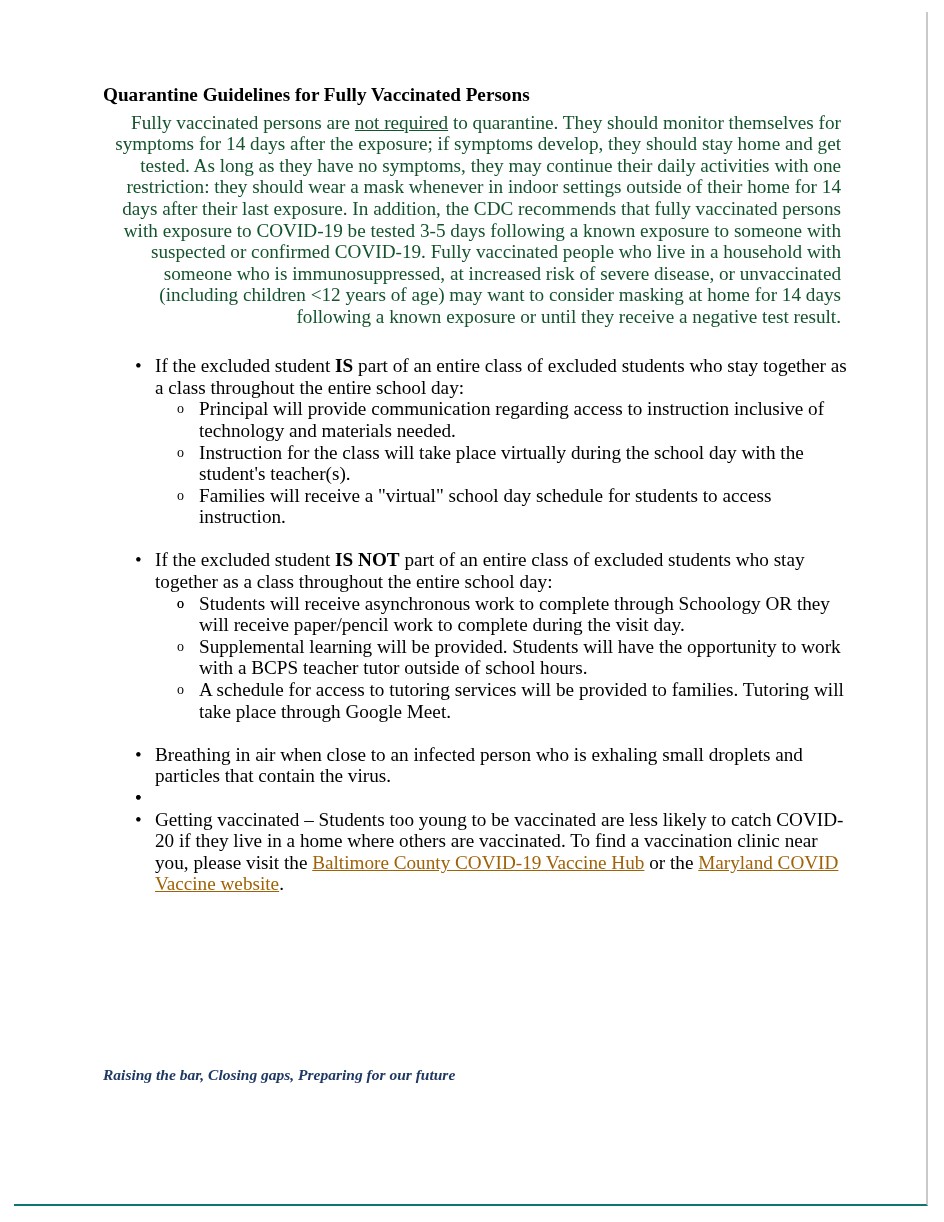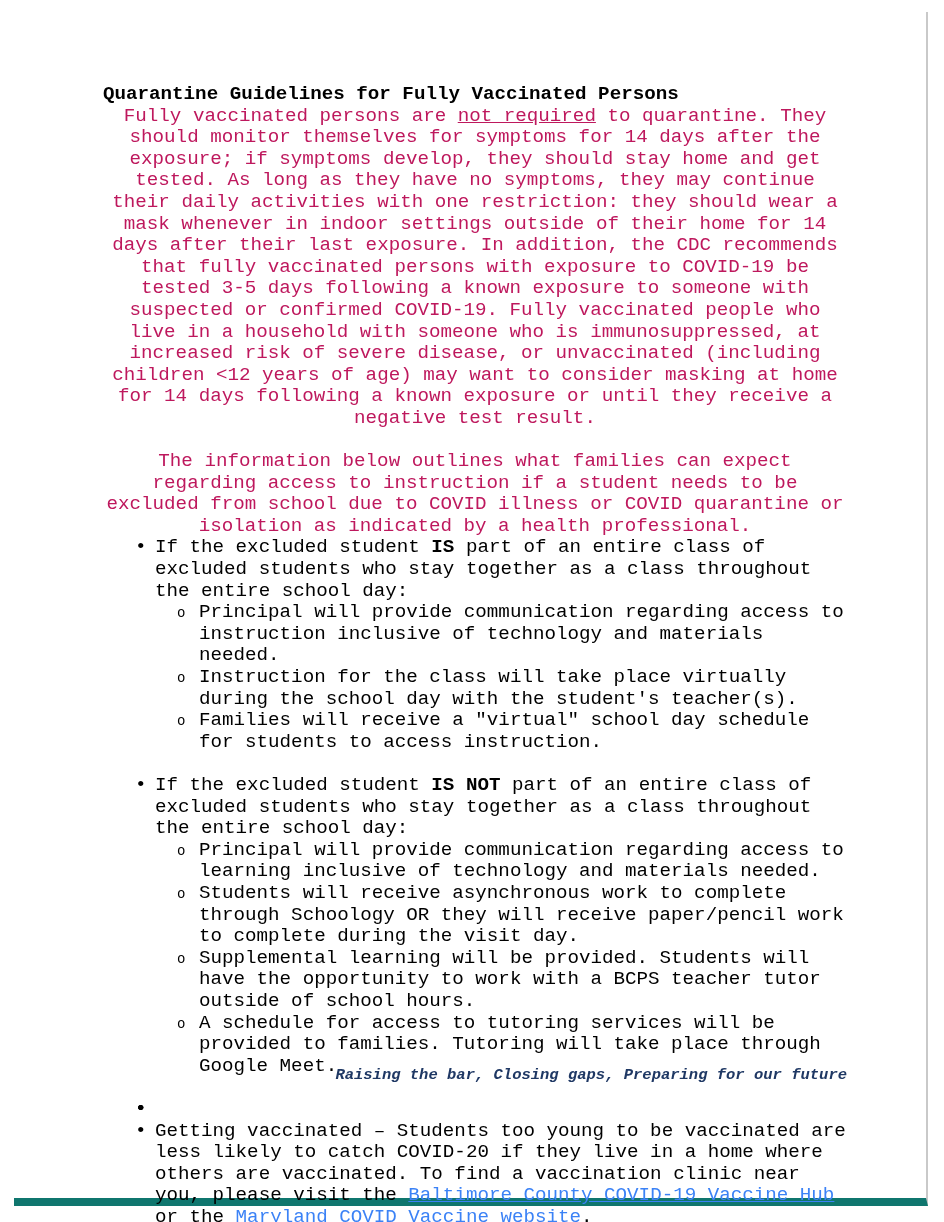--- a/index.html
+++ b/index.html
@@ -16,46 +16,45 @@
   }
 
   .page {
     position: absolute;
     left: 14px;
     top: 12px;
     width: 914px;
     height: 1194px;
     background: #ffffff;
     border-right: 2px solid #c9c9c9;
-    border-bottom: 8px solid #0f766e;
+    border-bottom: 2px solid #0f766e;
     box-sizing: border-box;
-    font-family: Liberation Mono, monospace;
   }
 
   .content {
     position: absolute;
     left: 89px;
     top: 72px;
     width: 744px;
   }
 
   .h-bold {
     font-weight: bold;
     font-size: 19.2px;
     line-height: 21.6px;
     color: #000000;
     margin: 0;
   }
 
   p.body-text {
     font-size: 19.2px;
     line-height: 21.6px;
-    color: #be185d;
-    margin: 0;
-    text-align: center;
+    color: #14532d;
+    margin: 6px;
+    text-align: right;
   }
 
   .u { text-decoration: underline; }
   .b { font-weight: bold; }
 
   .spacer-line {
     height: 21.6px;
   }
 
   ul.lvl1 {
@@ -94,30 +93,30 @@
   }
   ul.lvl2 > li.b2 > .bullet-circ {
     position: absolute;
     left: 22px;
     top: 0;
     font-size: 14px;
     line-height: 22px;
   }
 
   a.doclink, .doclink {
-    color: #3b82f6;
+    color: #a16207;
     text-decoration: underline;
   }
 
   .footer-tagline {
     position: absolute;
     left: 89px;
     top: 1053px;
     width: 744px;
-    text-align: right;
+    text-align: left;
     font-style: italic;
     font-weight: bold;
     font-size: 15.5px;
     line-height: 20px;
     color: #1f3864;
   }
 </style>
 </head>
 <body>
 
@@ -128,21 +127,20 @@
     <div>
       <div class="h-bold">Quarantine Guidelines for Fully Vaccinated Persons</div>
       <p class="body-text">
         <span>Fully vaccinated persons are </span><span class="u">not required</span><span> to quarantine.  They should monitor themselves for symptoms for 14 days after the exposure; if symptoms develop, they should stay home and get tested.  As long as they have no symptoms, they may continue their daily activities with one restriction:  they should wear a mask whenever in indoor settings outside of their home for 14 days after their last exposure.  In addition, the CDC recommends that fully vaccinated persons with exposure to COVID-19 be tested 3-5 days following a known exposure to someone with suspected or confirmed COVID-19. Fully vaccinated people who live in a household with someone who is immunosuppressed, at increased risk of severe disease, or unvaccinated (including children &lt;12 years of age) may want to consider masking at home for 14 days following a known exposure or until they receive a negative test result.</span>
       </p>
     </div>
 
     <div class="spacer-line"></div>
 
     <div>
-      <p class="body-text">The information below outlines what families can expect regarding access to instruction if a student needs to be excluded from school due to COVID illness or COVID quarantine or isolation as indicated by a health professional.</p>
 
       <ul class="lvl1">
         <li class="b1">
           <span class="bullet-dot">•</span>
           <span><span>If the excluded student </span><span class="b">IS</span><span> part of an entire class of excluded students who stay together as a class throughout the entire school day:</span></span>
           <ul class="lvl2">
             <li class="b2">
               <span class="bullet-circ">o</span>
               <span>Principal will provide communication regarding access to instruction inclusive of technology and materials needed.</span>
             </li>
@@ -156,21 +154,20 @@
             </li>
           </ul>
         </li>
 
         <li class="b1" style="margin-top:21.6px;">
           <span class="bullet-dot">•</span>
           <span><span>If the excluded student </span><span class="b">IS NOT</span><span> part of an entire class of excluded students who stay together as a class throughout the entire school day:</span></span>
           <ul class="lvl2">
             <li class="b2">
               <span class="bullet-circ">o</span>
-              <span>Principal will provide communication regarding access to learning inclusive of technology and materials needed.</span>
             </li>
             <li class="b2">
               <span class="bullet-circ">o</span>
               <span>Students will receive asynchronous work to complete through Schoology OR they will receive paper/pencil work to complete during the visit day.</span>
             </li>
             <li class="b2">
               <span class="bullet-circ">o</span>
               <span>Supplemental learning will be provided. Students will have the opportunity to work with a BCPS teacher tutor outside of school hours.</span>
             </li>
             <li class="b2">
@@ -181,20 +178,21 @@
         </li>
       </ul>
     </div>
 
     <div class="spacer-line"></div>
 
     <div>
       <ul class="lvl1">
         <li class="b1">
           <span class="bullet-dot">•</span>
+          <span>Breathing in air when close to an infected person who is exhaling small droplets and particles that contain the virus.</span>
         </li>
         <li class="b1">
           <span class="bullet-dot">•</span>
         </li>
         <li class="b1">
           <span class="bullet-dot">•</span>
         </li>
       </ul>
     </div>
 

